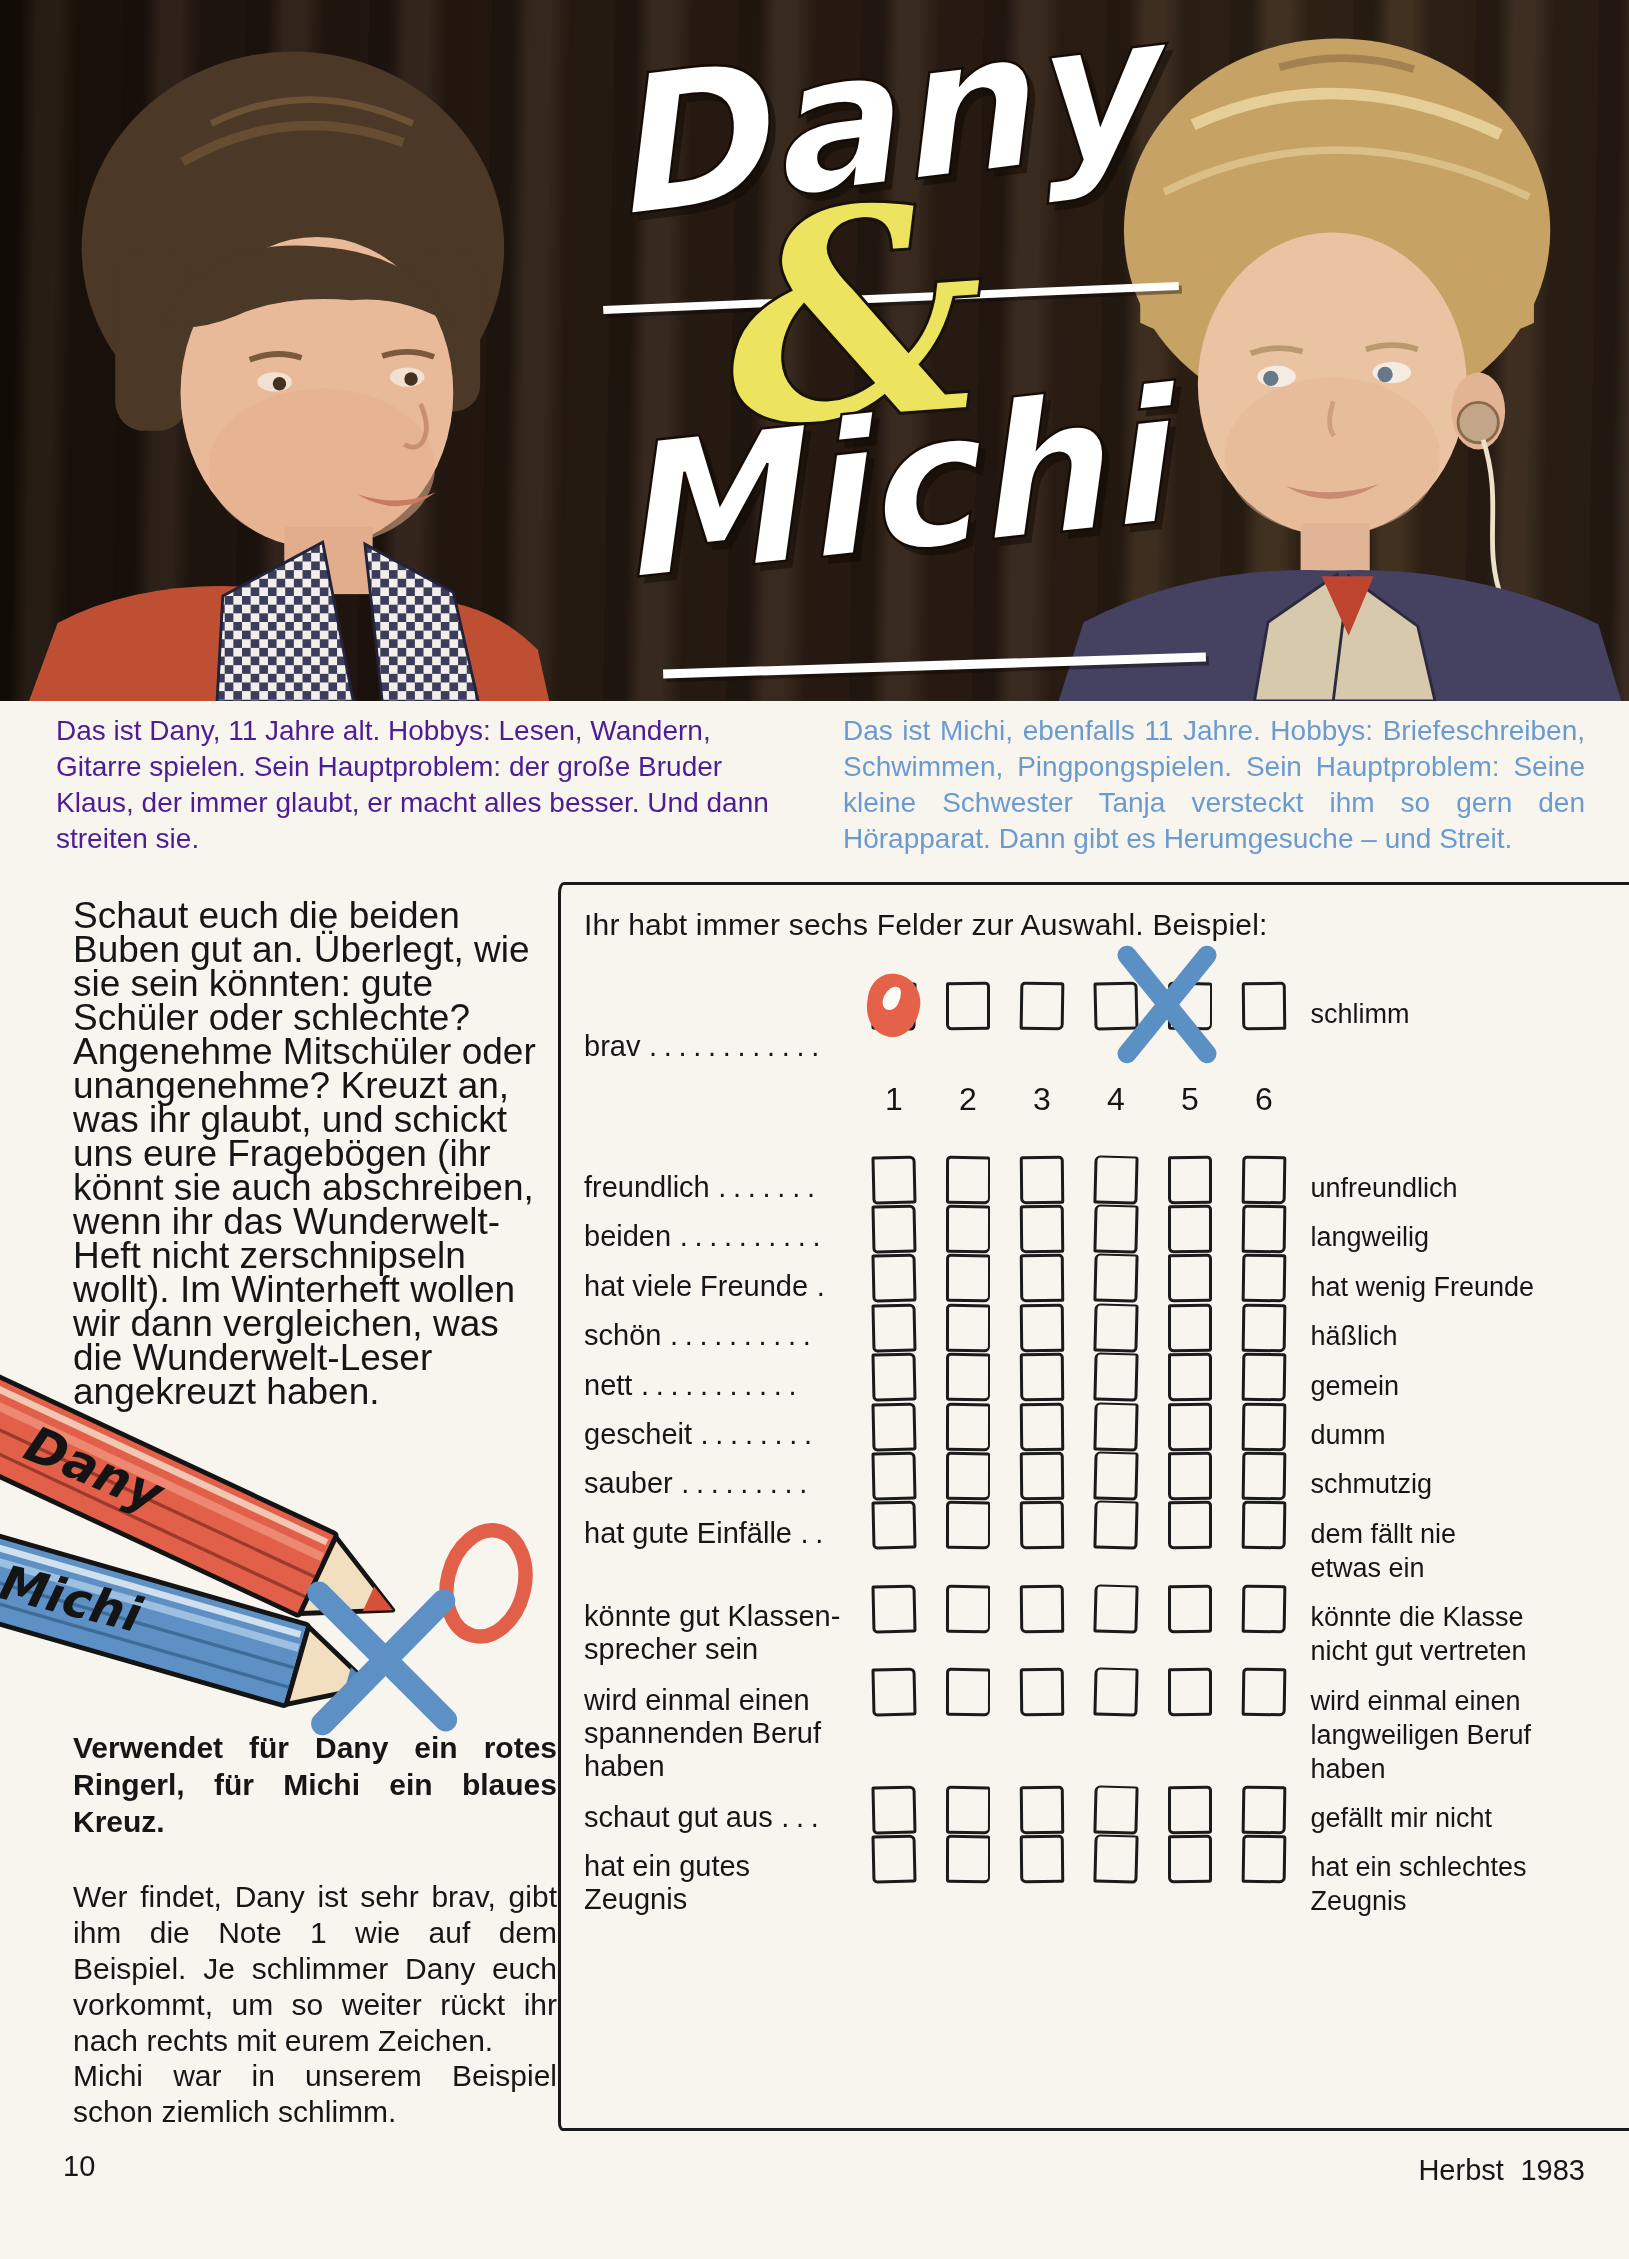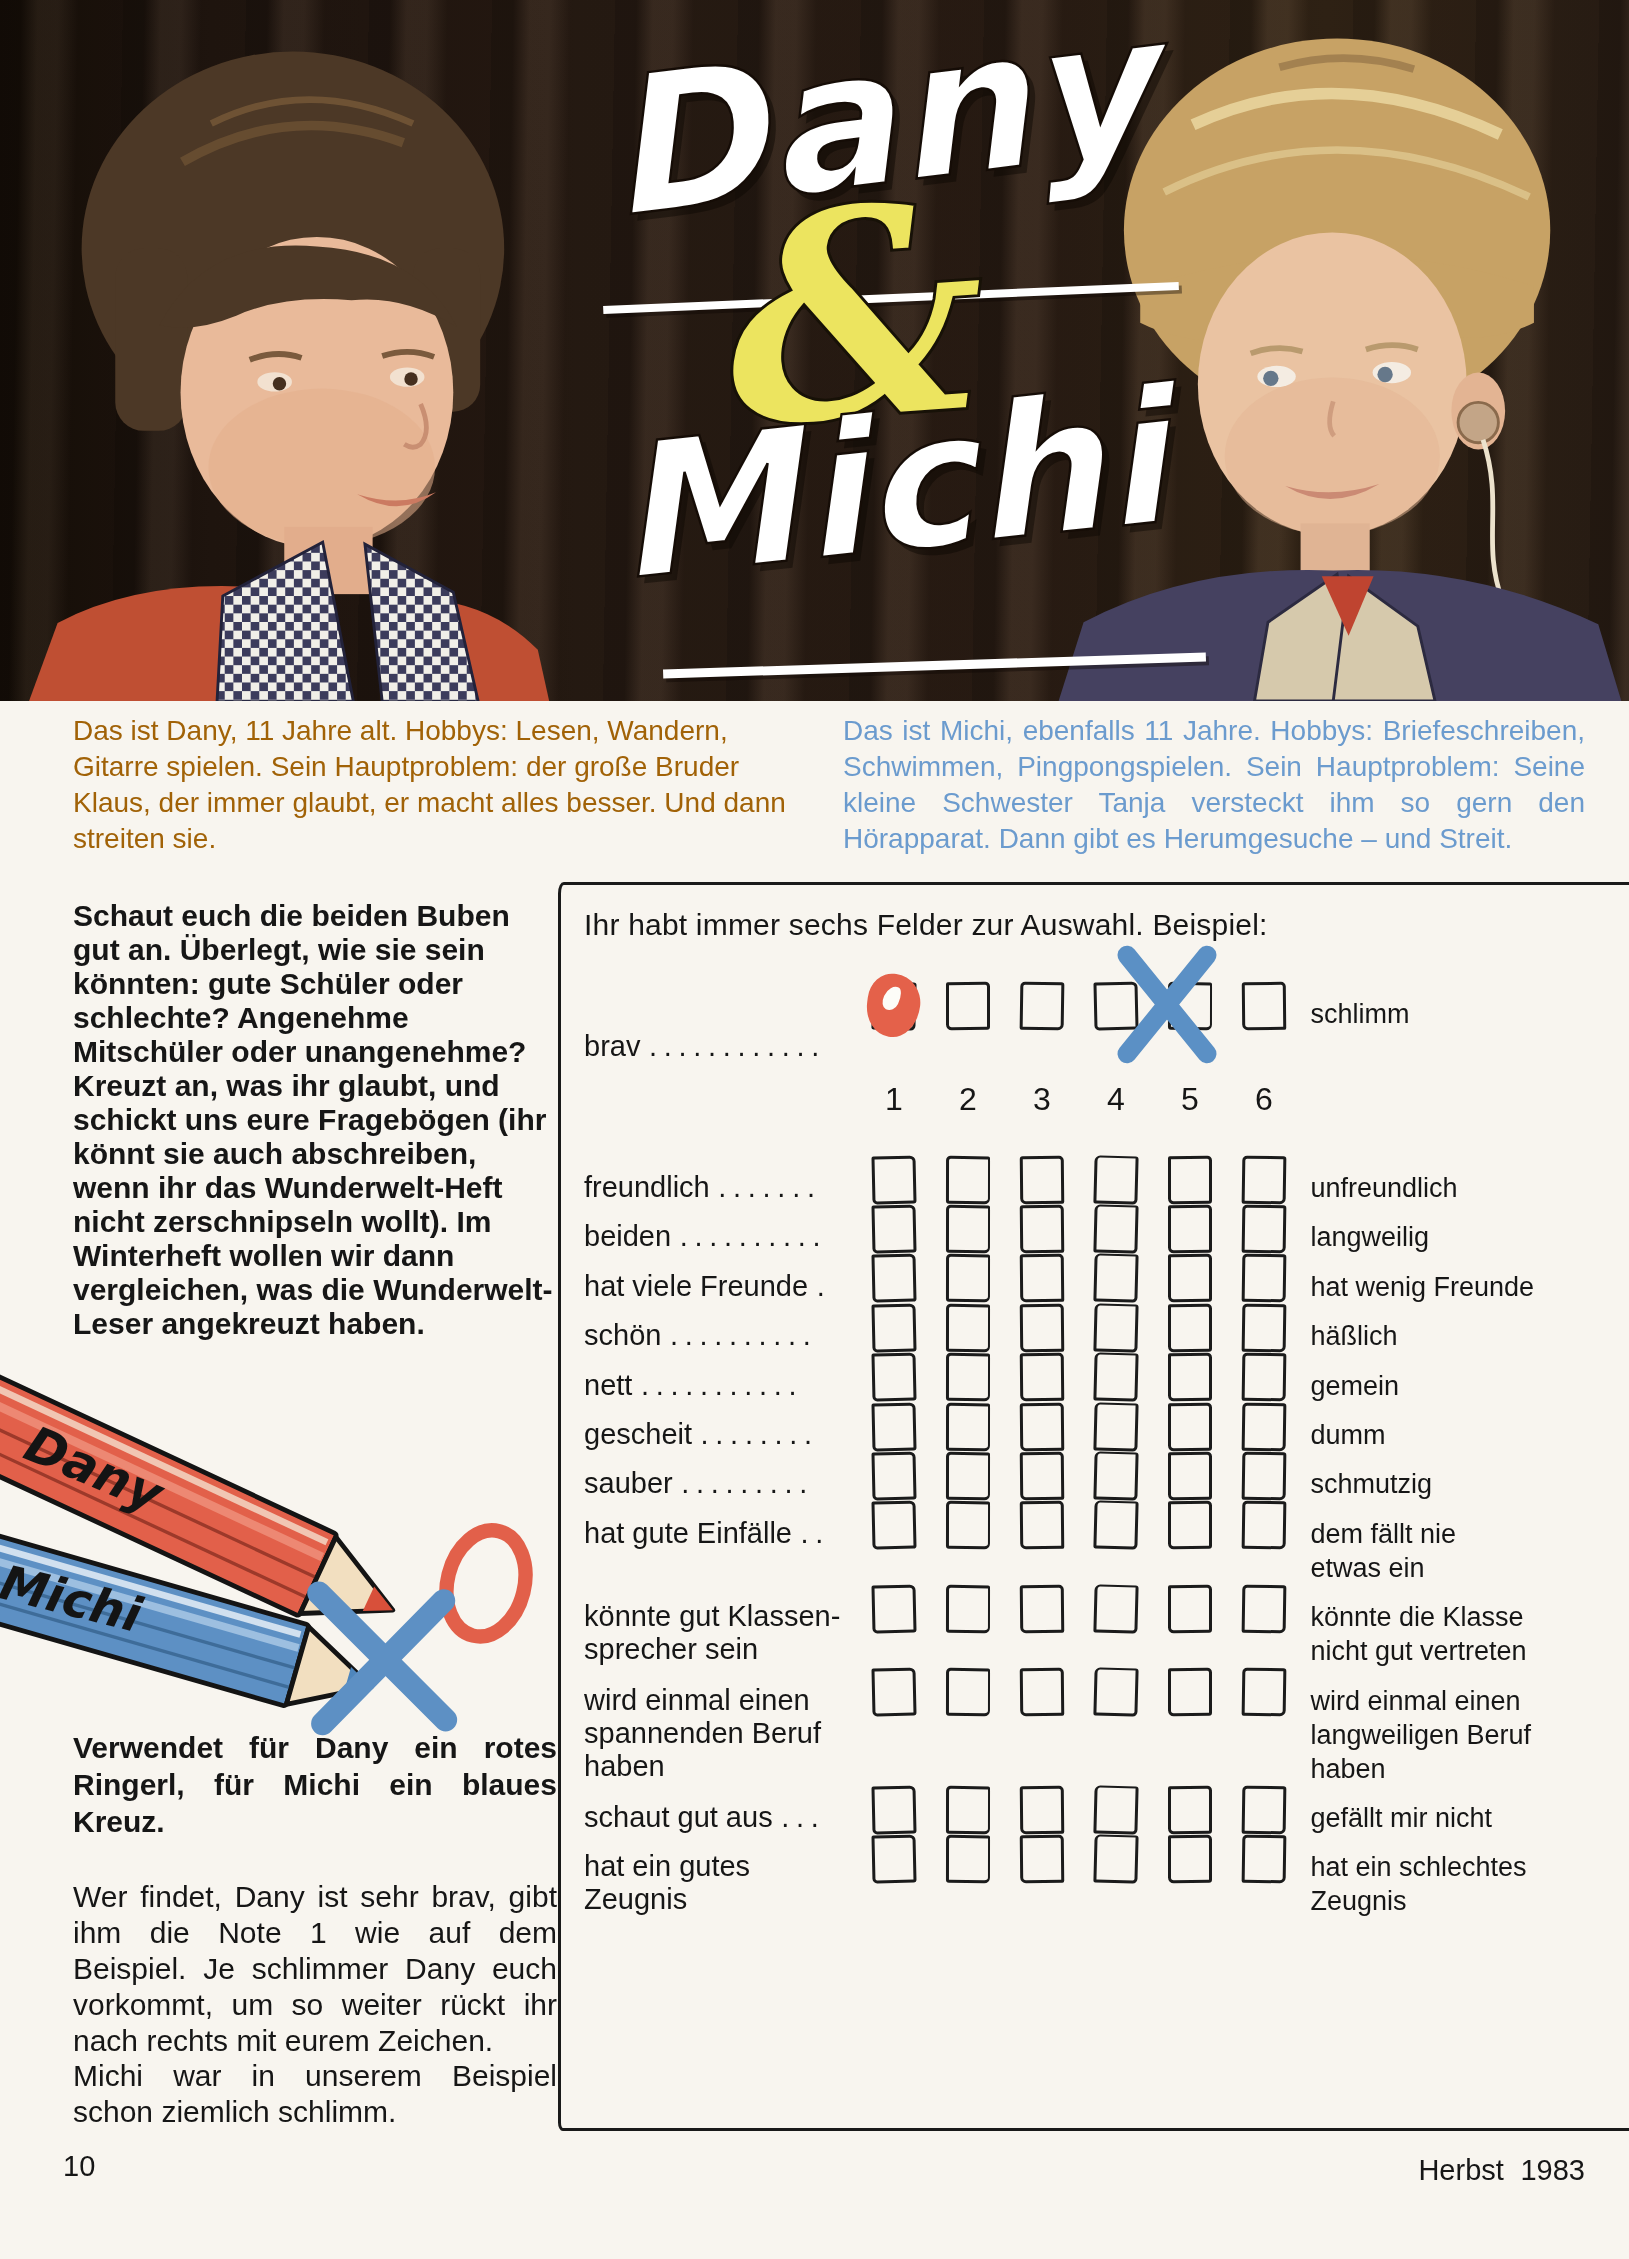--- a/index.html
+++ b/index.html
@@ -31,25 +31,25 @@
     position:absolute;z-index:4;left:726px;top:171px;line-height:1;
     font-family:"DejaVu Serif",serif;font-weight:bold;font-style:italic;
     font-size:288px;color:#ece45f;-webkit-text-stroke:2.9px #171107;
     transform:rotate(-4deg);
   }
   .title-underline{position:absolute;z-index:3;background:#fff;box-shadow:2.9px 3.8px 0 rgba(12,6,2,.4);}
   #underline-dany{left:603px;top:294px;width:576px;height:7.7px;transform:rotate(-2.4deg);}
   #underline-michi{left:663px;top:661px;width:543px;height:8.6px;transform:rotate(-1.8deg);}
   
   .caption{position:absolute;font-size:28px;line-height:36px;}
-  #caption-dany{left:73px;top:713px;width:728px;color:#a16207;}
+  #caption-dany{left:56px;top:713px;width:728px;color:#4c1d95;}
   #caption-michi{left:843px;top:713px;width:742px;color:#6b9bce;text-align:justify;}
   
   .leftcol{position:absolute;left:73px;width:484px;}
-  #intro-text{top:899px;font-weight:bold;font-size:30px;line-height:34px;}
+  #intro-text{top:899px;font-weight:normal;font-size:37px;line-height:34px;}
   #instruction-text{top:1729px;font-weight:bold;font-size:30px;line-height:37px;text-align:justify;}
   #para2{top:1879px;font-size:30px;line-height:36px;text-align:justify;}
   #para3{top:2058px;font-size:30px;line-height:36px;text-align:justify;}
   #pencil-art{position:absolute;left:-5.8px;top:1299px;z-index:2;pointer-events:none;}
   
   #survey-box{
     position:absolute;left:558px;top:882px;width:1131px;height:1249px;
     border:3.8px solid #1a1a1a;box-sizing:border-box;
     border-radius:5.8px 13.4px 8.6px 4.8px / 11.5px 6.7px 12.5px 8.6px;
     padding:23px 13.4px 13.4px 23px;

